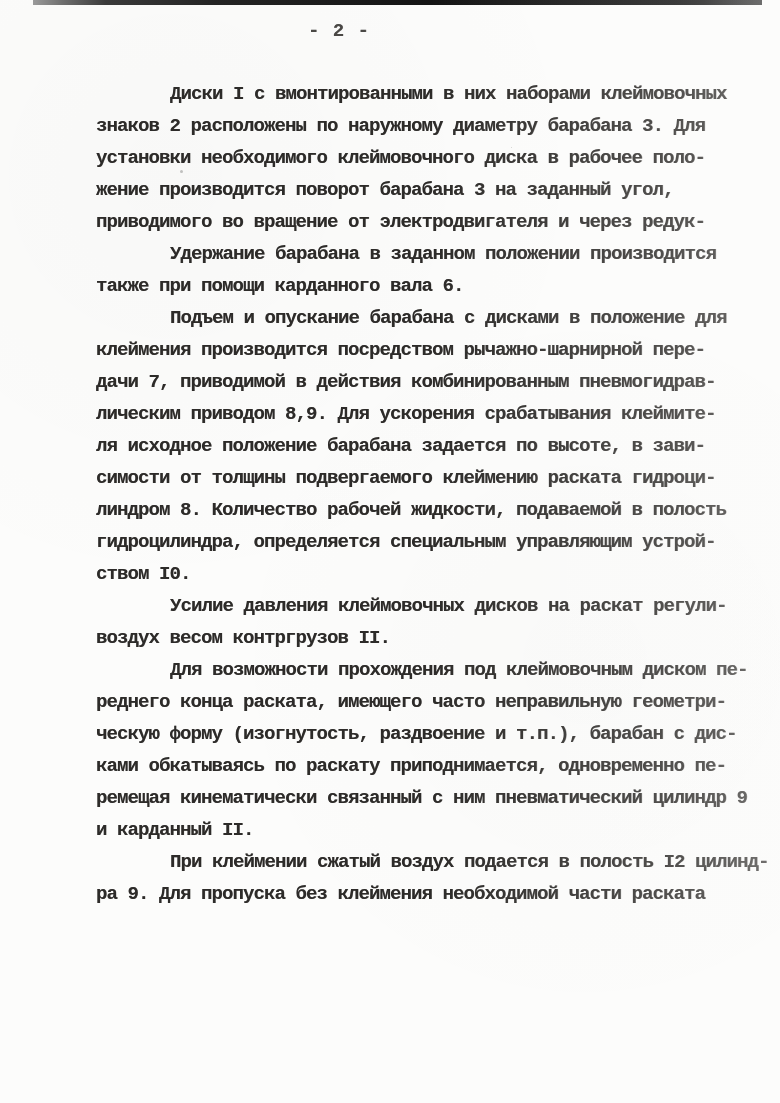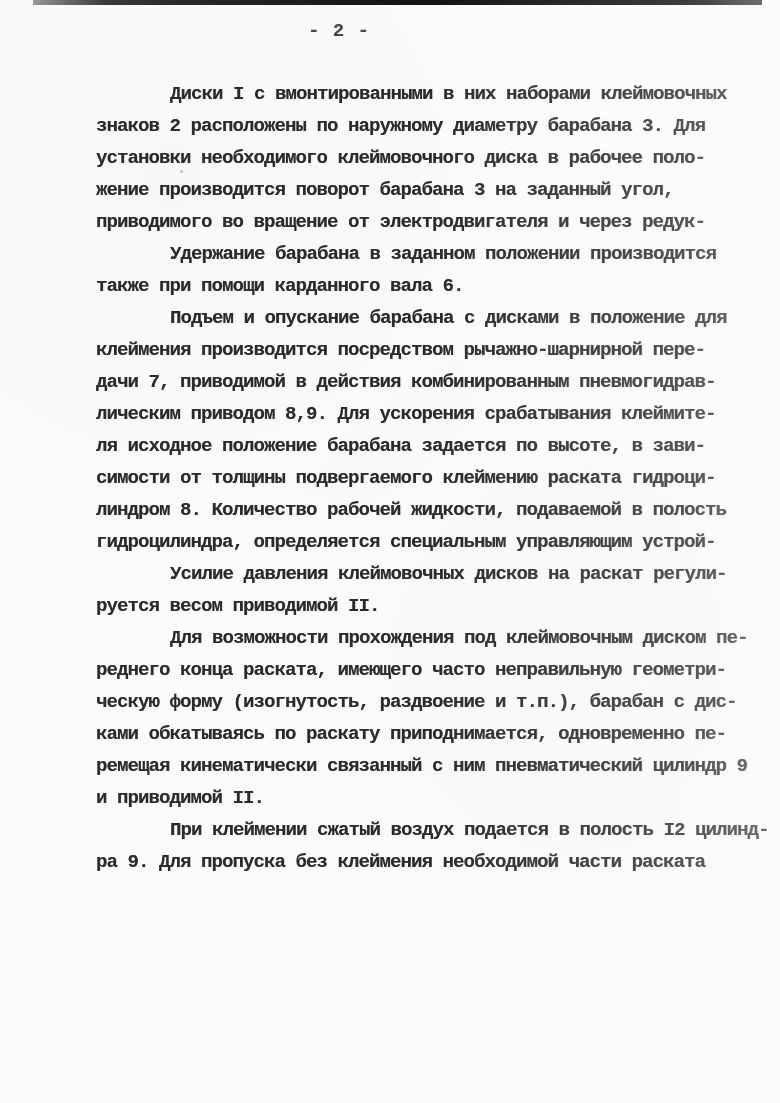--- a/index.html
+++ b/index.html
@@ -107,26 +107,27 @@
       <div class="line indent">Удержание барабана в заданном положении производится</div>
       <div class="line">также при помощи карданного вала 6.</div>
       <div class="line indent">Подъем и опускание барабана с дисками в положение для</div>
       <div class="line">клеймения производится посредством рычажно-шарнирной пере-</div>
       <div class="line">дачи 7, приводимой в действия комбинированным пневмогидрав-</div>
       <div class="line">лическим приводом 8,9. Для ускорения срабатывания клеймите-</div>
       <div class="line">ля исходное положение барабана задается по высоте, в зави-</div>
       <div class="line">симости от толщины подвергаемого клеймению раската гидроци-</div>
       <div class="line">линдром 8. Количество рабочей жидкости, подаваемой в полость</div>
       <div class="line">гидроцилиндра, определяется специальным управляющим устрой-</div>
+      <div class="line">ством I0.</div>
       <div class="line indent">Усилие давления клеймовочных дисков на раскат регули-</div>
-      <div class="line">руется весом приводимой II.</div>
+      <div class="line">воздух весом контргрузов II.</div>
       <div class="line indent">Для возможности прохождения под клеймовочным диском пе-</div>
       <div class="line">реднего конца раската, имеющего часто неправильную геометри-</div>
       <div class="line">ческую форму (изогнутость, раздвоение и т.п.), барабан с дис-</div>
       <div class="line">ками обкатываясь по раскату приподнимается, одновременно пе-</div>
       <div class="line">ремещая кинематически связанный с ним пневматический цилиндр 9</div>
-      <div class="line">и приводимой II.</div>
+      <div class="line">и карданный II.</div>
       <div class="line indent">При клеймении сжатый воздух подается в полость I2 цилинд-</div>
       <div class="line">ра 9. Для пропуска без клеймения необходимой части раската</div>
     </div>
   <div class="speck"></div>
   <div class="fade-overlay"></div>
 </div>
 
 </body></html>

